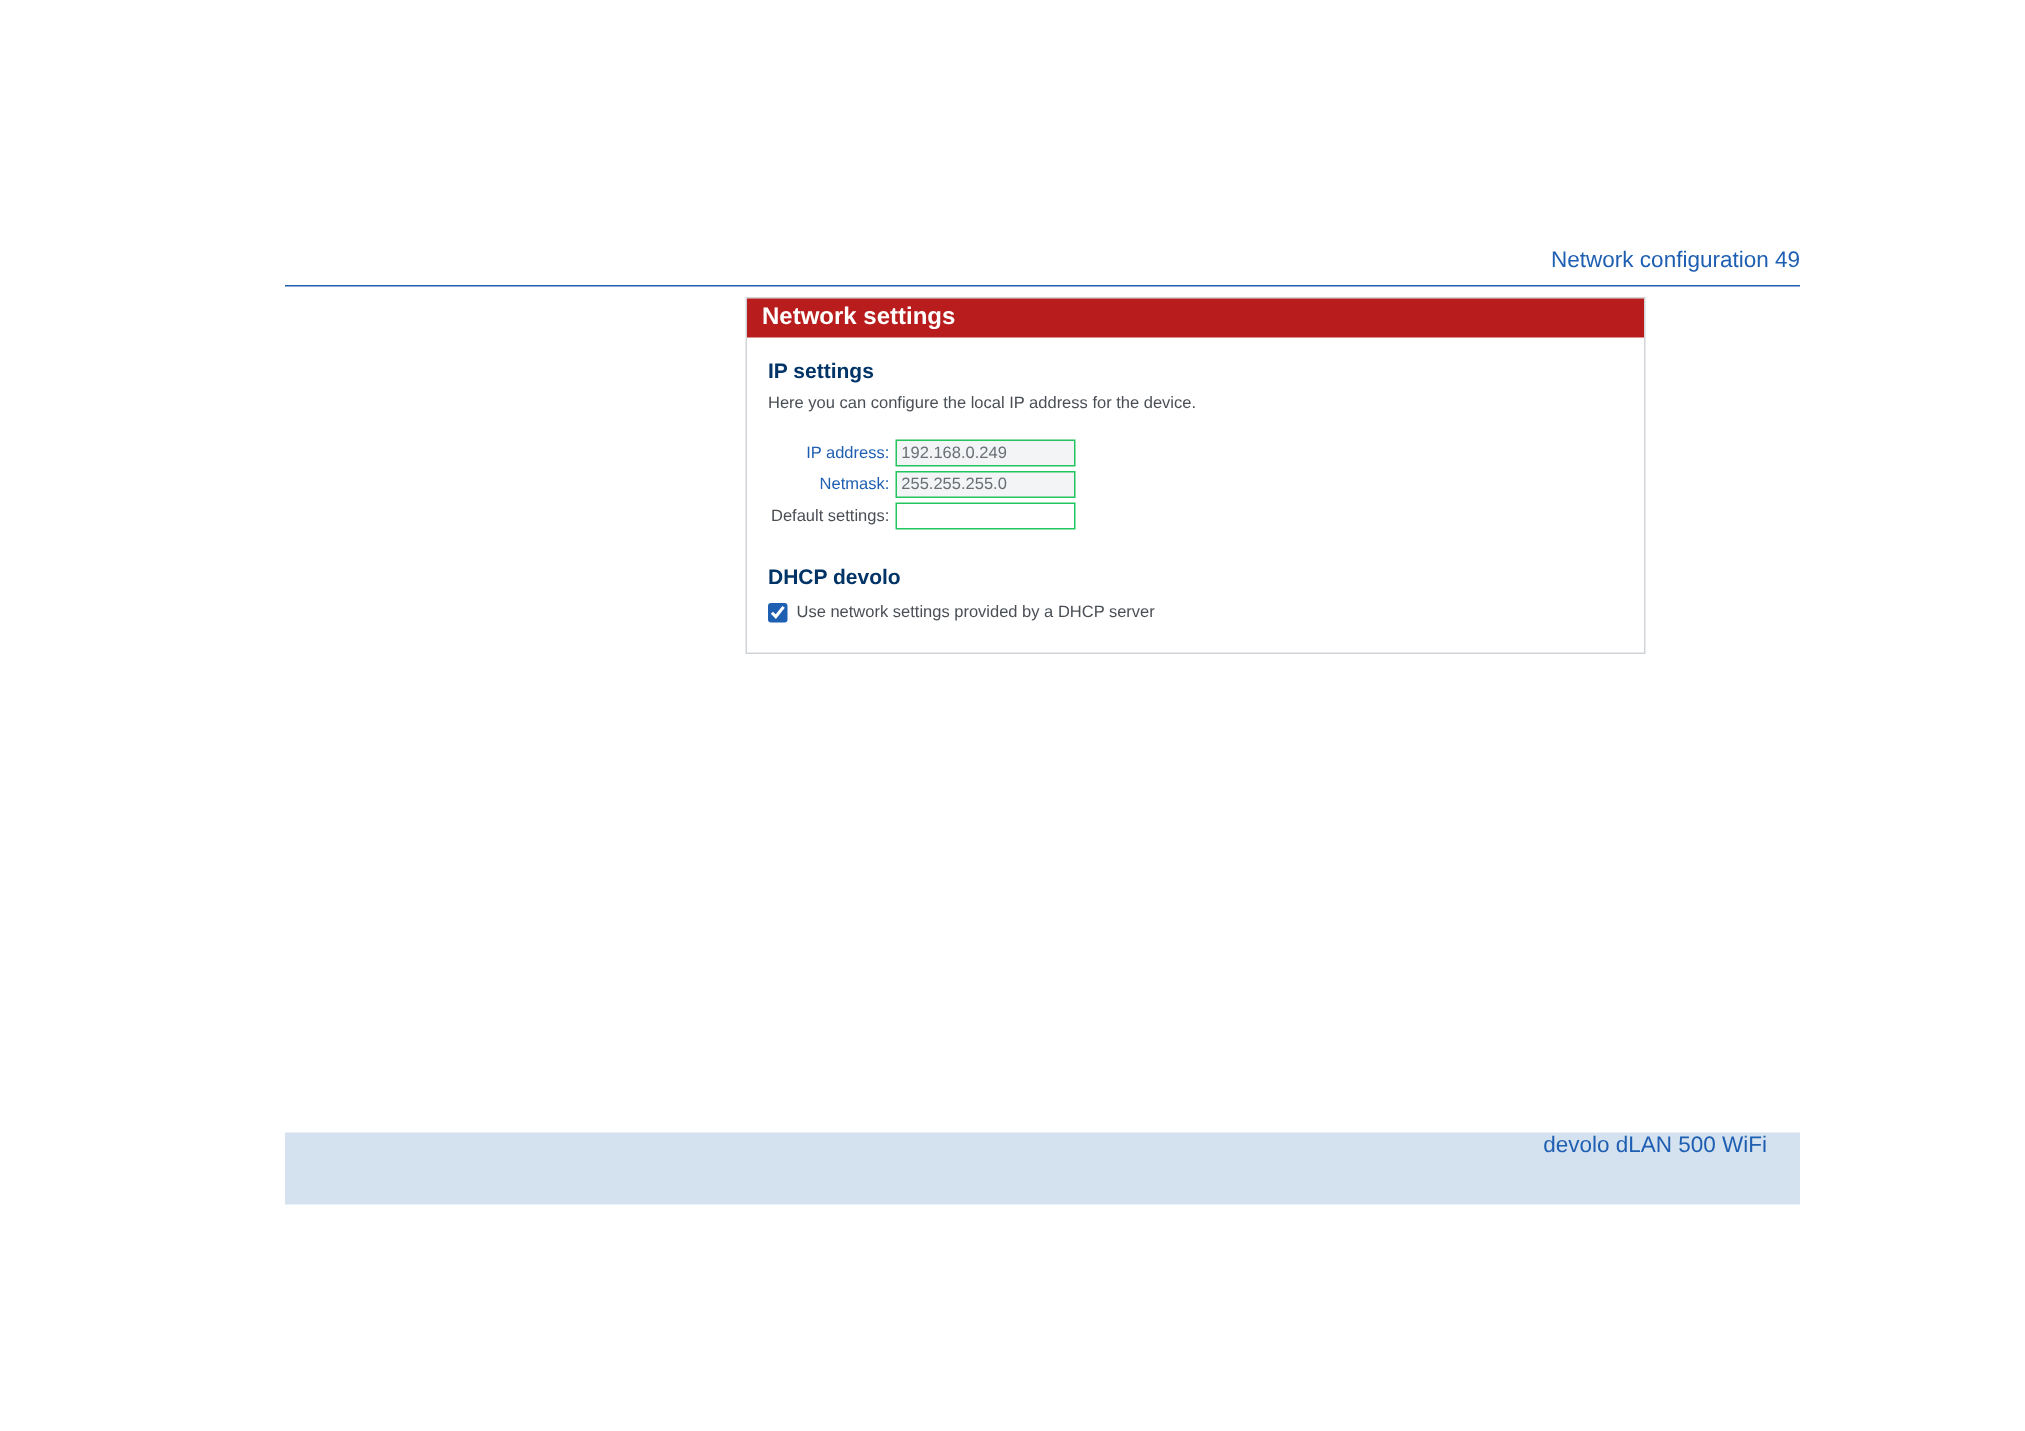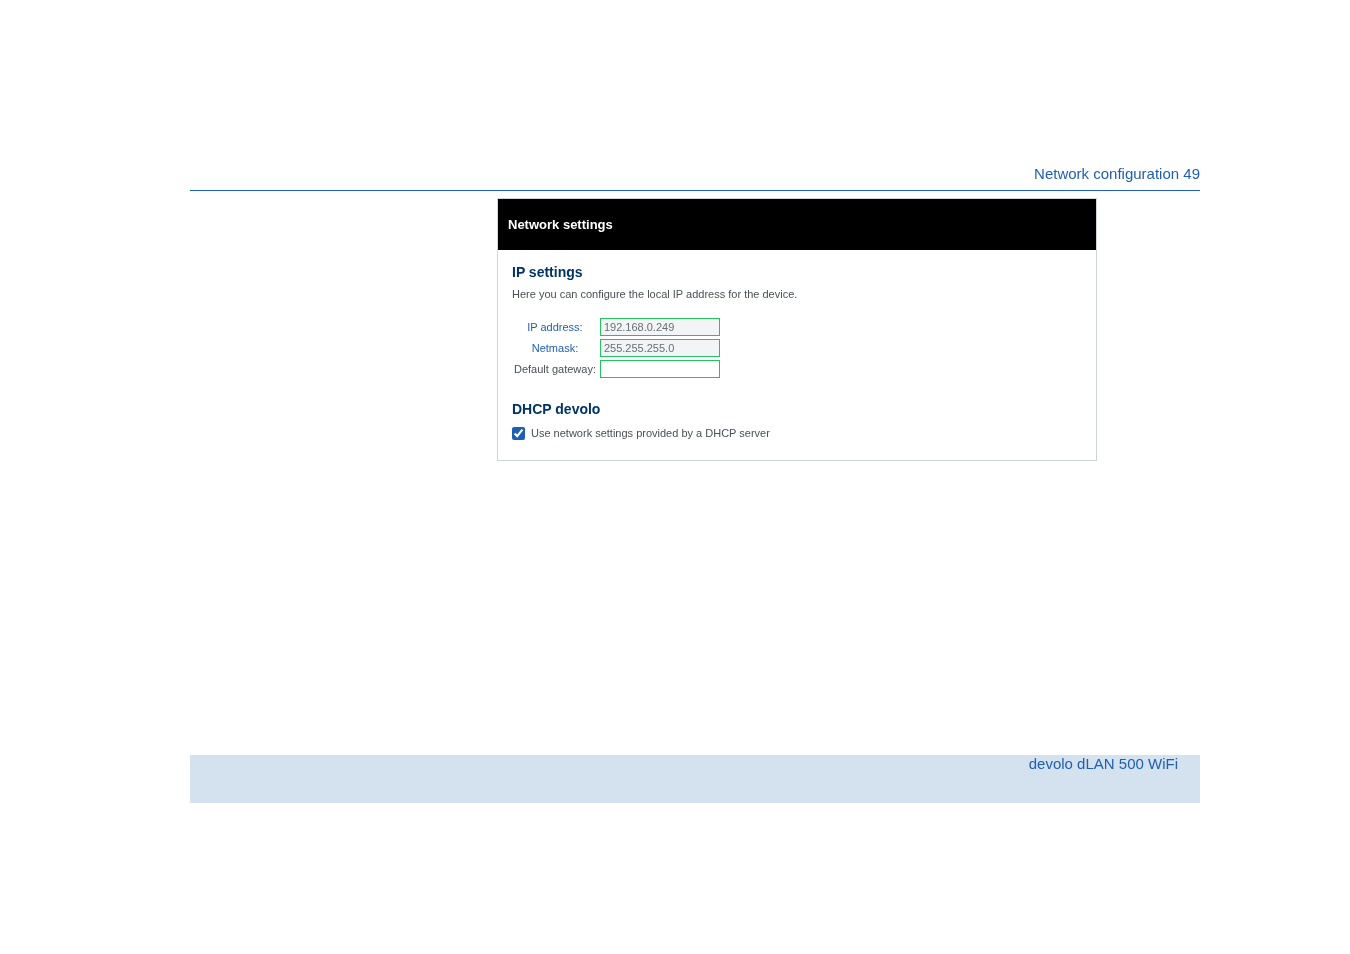--- a/index.html
+++ b/index.html
@@ -33,25 +33,25 @@
     }
     .panel {
       position: absolute;
       top: 198px;
       left: 497px;
       width: 600px;
       border: 1px solid #d0d4d8;
       background: #ffffff;
     }
     .panel-header {
-      background: #000000;
+      background: #b91c1c;
       color: #ffffff;
       font-weight: bold;
-      font-size: 13px;
-      padding: 18px 10px;
+      font-size: 16px;
+      padding: 4px 10px;
     }
     .panel-body {
       padding: 14px 14px 20px 14px;
     }
     .section-title {
       color: #003366;
       font-weight: bold;
       font-size: 14px;
       margin-bottom: 8px;
     }
@@ -64,21 +64,21 @@
       border-collapse: collapse;
       margin-bottom: 22px;
     }
     .form-table td {
       padding: 1px 2px;
       vertical-align: middle;
     }
     .form-label-highlight {
       color: #1f5fb2;
       font-size: 11px;
-      text-align: center;
+      text-align: right;
       white-space: nowrap;
     }
     .form-label-normal {
       color: #4a4f55;
       font-size: 11px;
       text-align: right;
       white-space: nowrap;
     }
     .form-input {
       border: 1px solid #22c55e;
@@ -149,21 +149,21 @@
           <input type="text" class="form-input" value="192.168.0.249" style="">
         </td>
       </tr>
       <tr>
         <td class="form-label-highlight">Netmask:</td>
         <td>
           <input type="text" class="form-input" value="255.255.255.0" style="">
         </td>
       </tr>
       <tr>
-        <td class="form-label-normal">Default gateway:</td>
+        <td class="form-label-normal">Default settings:</td>
         <td>
           <input type="text" class="form-input empty" value="" style="">
         </td>
       </tr>
     </tbody>
       </table>
 
     <div class="dhcp-section">
       <div class="section-title">DHCP devolo</div>
       <div class="checkbox-row">

